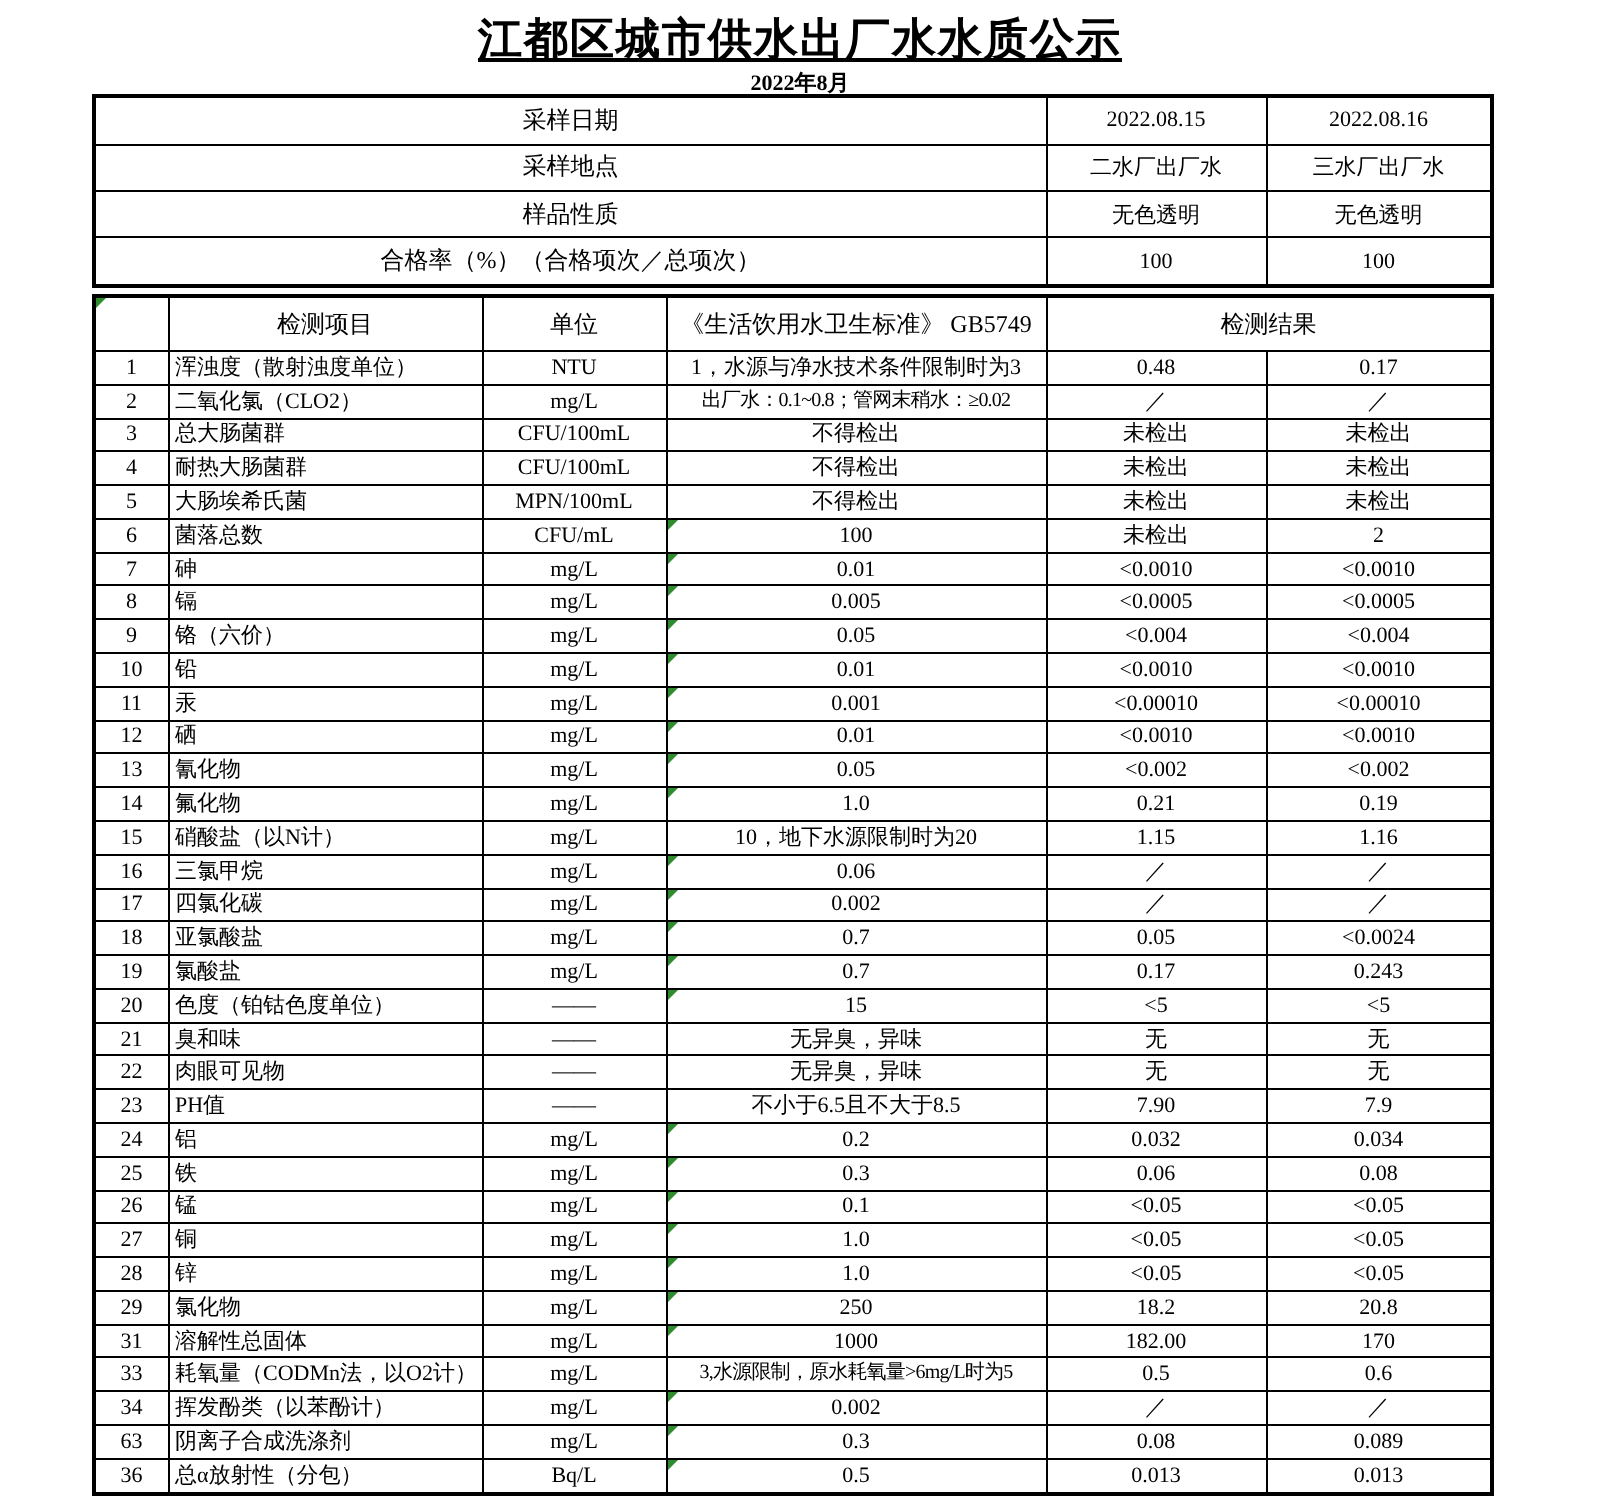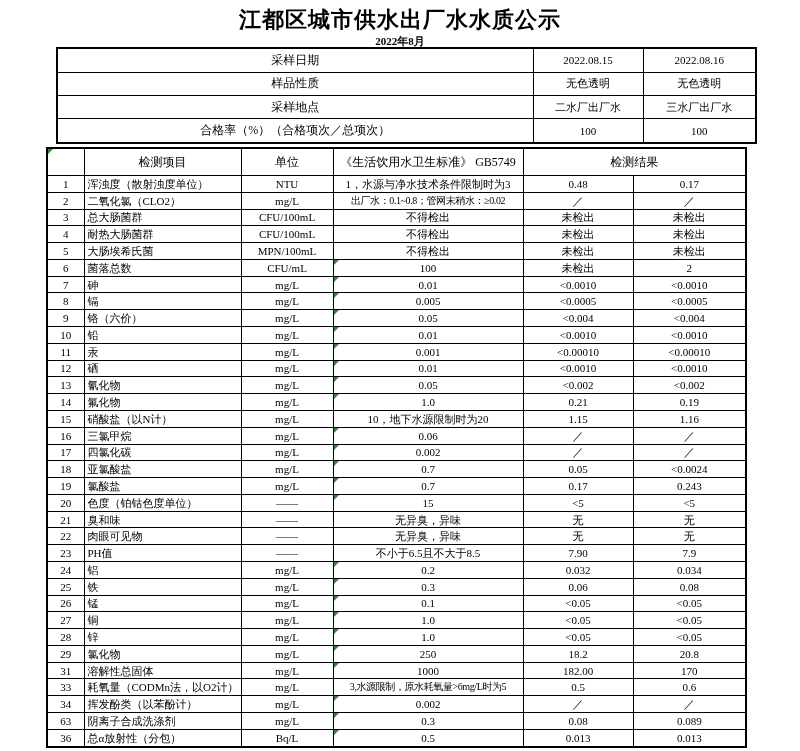--- a/index.html
+++ b/index.html
@@ -7,39 +7,40 @@
     width: 800px; height: 751px;
     position: relative;
     background: #ffffff;
     font-family: "Liberation Serif", serif;
     color: #000000;
   }
   .title {
     position: absolute; top: 5px; left: 0; width: 800px;
     text-align: center; font-size: 22px; font-weight: bold;
     letter-spacing: 1px;
+    text-decoration: underline;
   }
   .subtitle {
     position: absolute; top: 34px; left: 0; width: 800px;
     text-align: center; font-size: 11px; font-weight: bold;
   }
   table {
     border-collapse: collapse; table-layout: fixed;
     border: 2px solid #000;
   }
   td, th {
     border: 1px solid #000;
     padding: 0 1px;
     text-align: center;
     font-weight: normal;
     overflow: hidden;
     white-space: nowrap;
   }
   #summary-table {
-    position: absolute; left: 56px; top: 47px;
+    position: absolute; left: 46px; top: 47px;
     width: 699px; height: 97px;
     font-size: 12px;
   }
   #summary-table td.val { font-size: 11px; }
   #main-table {
     position: absolute; left: 46px; top: 147px;
     width: 699px; height: 601px;
     font-size: 11px;
   }
   #main-table thead th { height: 26px; font-size: 12px; }
@@ -67,28 +68,28 @@
       <col style="width:110px">
       <col style="width:113px">
     </colgroup>
   <tbody>
     <tr>
       <td>采样日期</td>
       <td class="val">2022.08.15</td>
       <td class="val">2022.08.16</td>
     </tr>
     <tr>
+      <td>采样地点</td>
+      <td class="val">二水厂出厂水</td>
+      <td class="val">三水厂出厂水</td>
+    </tr>
+    <tr>
       <td>样品性质</td>
       <td class="val">无色透明</td>
       <td class="val">无色透明</td>
-    </tr>
-    <tr>
-      <td>采样地点</td>
-      <td class="val">二水厂出厂水</td>
-      <td class="val">三水厂出厂水</td>
     </tr>
     <tr>
       <td>合格率（%）（合格项次／总项次）</td>
       <td class="val">100</td>
       <td class="val">100</td>
     </tr>
   </tbody>
 </table>
 
 <table id="main-table">

